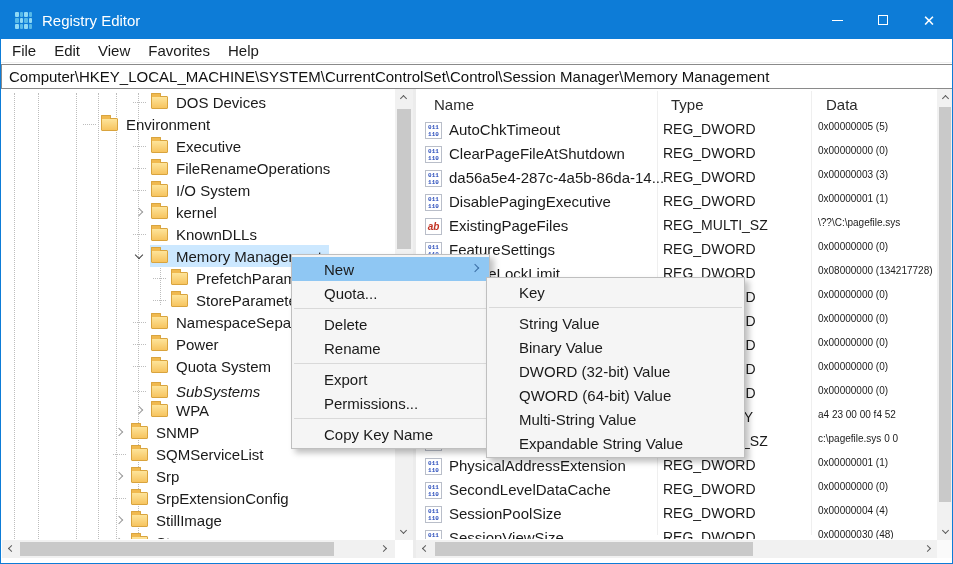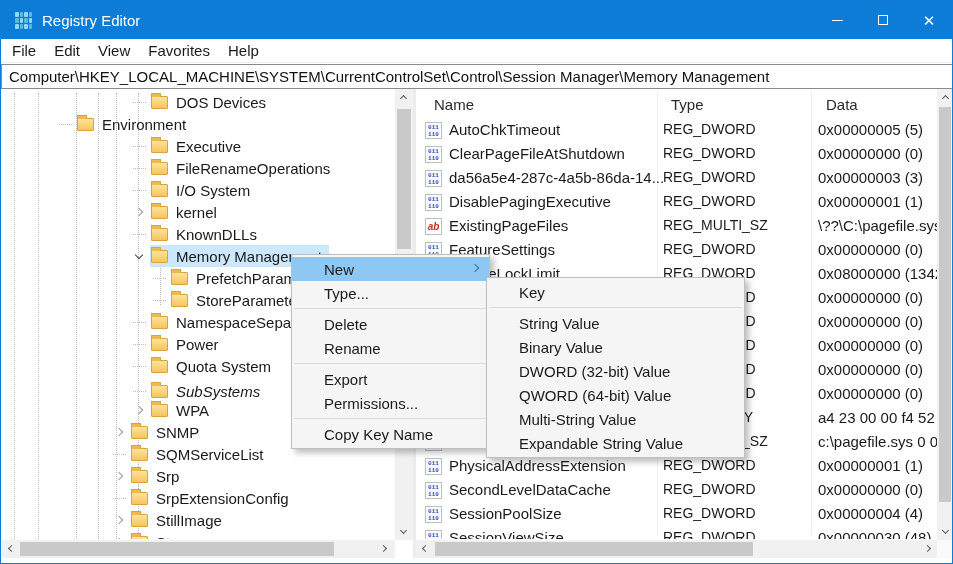--- a/index.html
+++ b/index.html
@@ -57,21 +57,21 @@
   #list-rows{position:absolute;left:0;top:30px;width:521px;height:420px;overflow:hidden;}
   .val-row{position:absolute;left:0;width:521px;height:24px;}
   .val-icon{position:absolute;left:9px;top:3px;width:17px;height:17px;background:#fff;
             border:1px solid #b9bec9;border-radius:0;overflow:hidden;text-align:center;}
   .val-icon.dword-icon,.val-icon.binary-icon{font-family:"Liberation Mono","DejaVu Sans Mono",monospace;
             font-size:6px;line-height:7px;color:#2a4dbb;font-weight:bold;padding-top:1px;}
   .val-icon.string-icon{font-size:10px;line-height:16px;color:#c23324;font-weight:bold;
             font-style:italic;}
   .val-name{position:absolute;left:33px;top:2px;font-size:15px;color:#1a1a1a;white-space:nowrap;}
   .val-type{position:absolute;left:247px;top:2px;font-size:14px;color:#1a1a1a;white-space:nowrap;}
-  .val-data{position:absolute;left:402px;top:2px;width:119px;font-size:15px;color:#1a1a1a;
+  .val-data{position:absolute;left:402px;top:2px;width:119px;font-size:10px;color:#1a1a1a;
             white-space:nowrap;overflow:hidden;}
   
   .sb{position:absolute;background:#f1f1f1;}
   #tree-vsb{left:393px;top:0;width:18px;height:451px;}
   #tree-hsb{left:0;top:451px;width:393px;height:18px;}
   #list-vsb{left:521px;top:0;width:16px;height:451px;}
   #list-hsb{left:0;top:451px;width:521px;height:18px;}
   #sb-corner{position:absolute;left:521px;top:451px;width:16px;height:18px;background:#fafafa;}
   .sb-thumb-v{position:absolute;left:2px;right:2px;background:#c9c9c9;}
   .sb-thumb-h{position:absolute;top:2px;bottom:2px;background:#c9c9c9;}
@@ -153,21 +153,21 @@
           <div id="guide-short" style="left: 158px; top: 172px; height: 40px;"></div>
           <div class="tree-row" style="top: -2px; padding-left: 126px;">
             <span class="slot">
               <span class="stub"></span>
             </span>
             <span class="row-content">
               <span class="folder"></span>
               <span class="tree-label">DOS Devices</span>
             </span>
           </div>
-          <div class="tree-row" style="top: 20px; padding-left: 52px;">
+          <div class="tree-row" style="top: 20px; padding-left: 76px;">
             <span class="slot">
               <span class="stub"></span>
             </span>
             <span class="row-content">
               <span class="folder"></span>
               <span class="tree-label">Environment</span>
             </span>
           </div>
           <div class="tree-row" style="top: 42px; padding-left: 126px;">
             <span class="slot">
@@ -506,21 +506,21 @@
       </div>
     </div>
   </div>
 
   <div id="context-menu" class="popup-menu">
       <div class="menu-item highlighted">
         <span>New</span>
         <span class="submenu-arrow"></span>
       </div>
       <div class="menu-item">
-        <span>Type...</span>
+        <span>Quota...</span>
       </div>
       <div class="menu-sep"></div>
       <div class="menu-item">
         <span>Delete</span>
       </div>
       <div class="menu-item">
         <span>Rename</span>
       </div>
       <div class="menu-sep"></div>
       <div class="menu-item">

